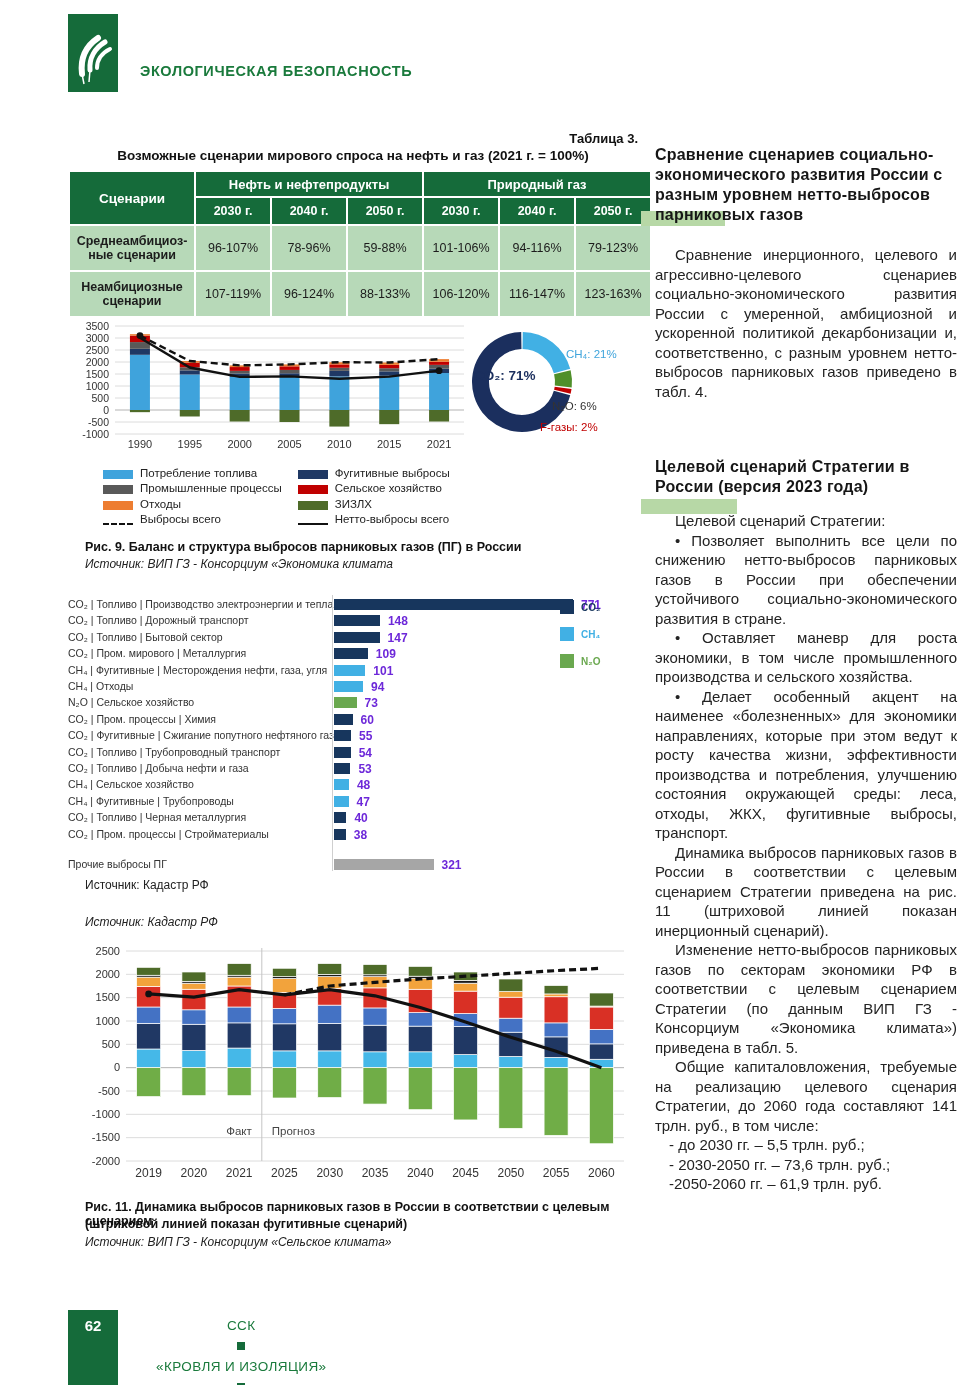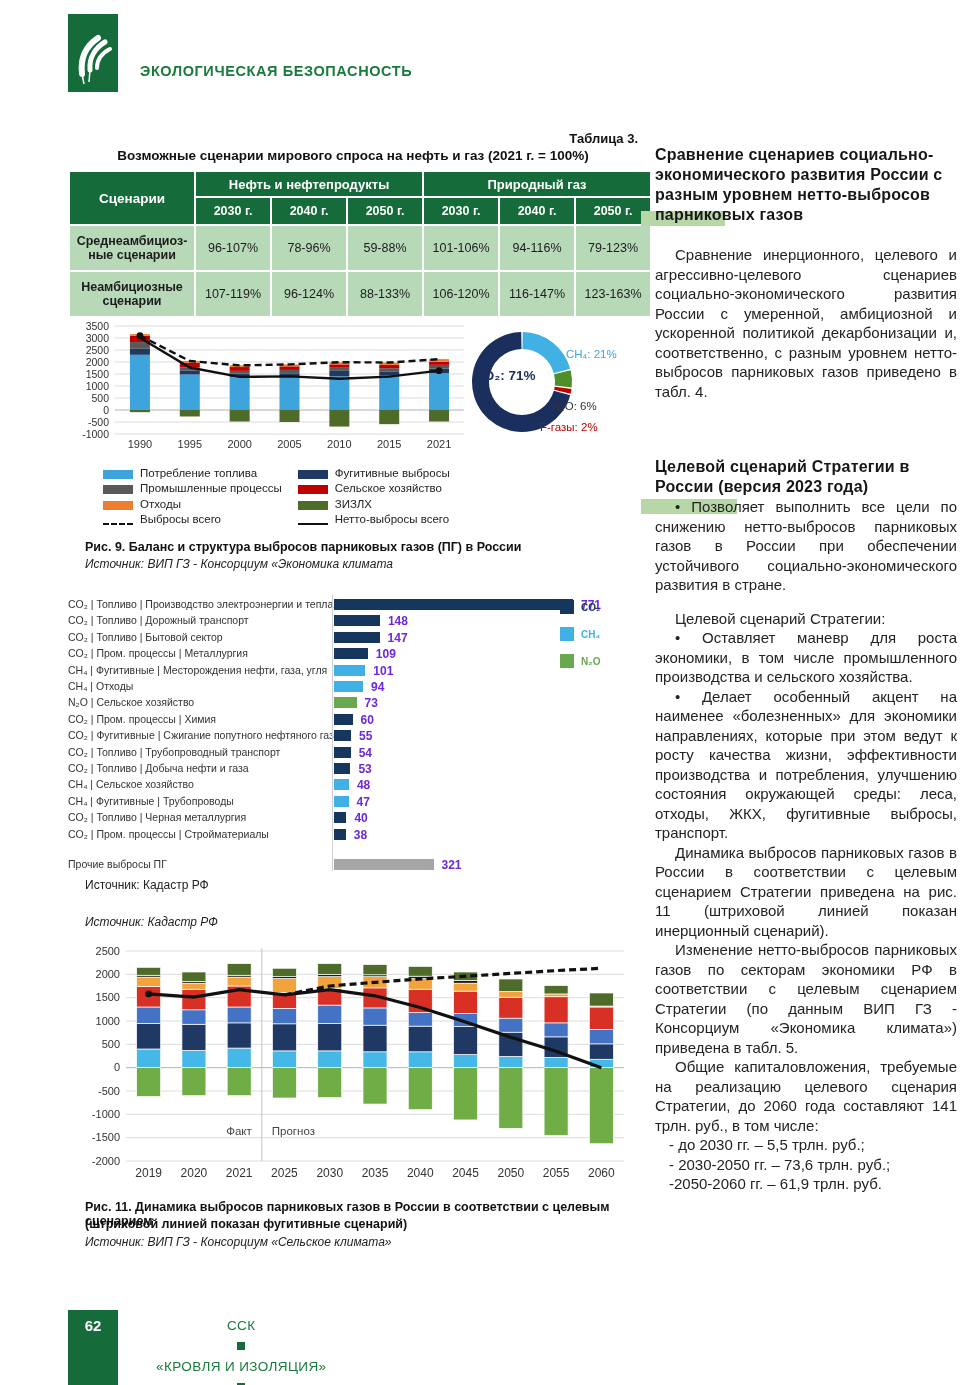--- a/index.html
+++ b/index.html
@@ -222,21 +222,21 @@
   <div class="abs" style="left:68px;top:592px;width:580px;height:286px" id="fig10">
       <div class="hlbl" style="top:6px;width:258px">CO₂ | Топливо | Производство электроэнергии и тепла</div>
       <div class="hbar" style="top:7px;left:266px;width:239.0px;background:#17365d"></div>
       <div class="hval" style="top:6px;left:513.0px">771</div>
       <div class="hlbl" style="top:22.4px;width:258px">CO₂ | Топливо | Дорожный транспорт</div>
       <div class="hbar" style="top:23.4px;left:266px;width:45.9px;background:#17365d"></div>
       <div class="hval" style="top:22.4px;left:319.9px">148</div>
       <div class="hlbl" style="top:38.8px;width:258px">CO₂ | Топливо | Бытовой сектор</div>
       <div class="hbar" style="top:39.8px;left:266px;width:45.6px;background:#17365d"></div>
       <div class="hval" style="top:38.8px;left:319.6px">147</div>
-      <div class="hlbl" style="top:55.199999999999996px;width:258px">CO₂ | Пром. процессы | Металлургия</div>
+      <div class="hlbl" style="top:55.199999999999996px;width:258px">CO₂ | Пром. мирового | Металлургия</div>
       <div class="hbar" style="top:56.199999999999996px;left:266px;width:33.8px;background:#17365d"></div>
       <div class="hval" style="top:55.199999999999996px;left:307.8px">109</div>
       <div class="hlbl" style="top:71.6px;width:258px">CH₄ | Фугитивные | Месторождения нефти, газа, угля</div>
       <div class="hbar" style="top:72.6px;left:266px;width:31.3px;background:#41b0e4"></div>
       <div class="hval" style="top:71.6px;left:305.3px">101</div>
       <div class="hlbl" style="top:88px;width:258px">CH₄ | Отходы</div>
       <div class="hbar" style="top:89px;left:266px;width:29.1px;background:#41b0e4"></div>
       <div class="hval" style="top:88px;left:303.1px">94</div>
       <div class="hlbl" style="top:104.39999999999999px;width:258px">N₂O | Сельское хозяйство</div>
       <div class="hbar" style="top:105.39999999999999px;left:266px;width:22.6px;background:#6aa84f"></div>
@@ -417,22 +417,22 @@
 
   <div class="abs rcol" style="left:655px;top:131px">
     <div class="hl" style="left:-14px;top:80px;width:84px;height:15px"></div>
     <h3 style="margin-top:14px">Сравнение сценариев социально-экономического развития России с разным уровнем нетто-выбросов парниковых газов</h3>
     <p style="margin-top:20px">Сравнение инерционного, целевого и агрессивно-целевого сценариев социально-экономического развития России с умеренной, амбициозной и ускоренной политикой декарбонизации и, соответственно, с разным уровнем нетто-выбросов парниковых газов приведено в табл. 4.</p>
   </div>
 
   <div class="abs rcol" style="left:655px;top:455px">
     <div class="hl" style="left:-14px;top:44px;width:96px;height:15px"></div>
     <h3 style="margin-top:2px">Целевой сценарий Стратегии в России (версия 2023 года)</h3>
+    <p style="margin-top:14px">Целевой сценарий Стратегии:</p>
     <p>• Позволяет выполнить все цели по снижению нетто-выбросов парниковых газов в России при обеспечении устойчивого социально-экономического развития в стране.</p>
-    <p style="margin-top:14px">Целевой сценарий Стратегии:</p>
     <p>• Оставляет маневр для роста экономики, в том числе промышленного производства и сельского хозяйства.</p>
     <p>• Делает особенный акцент на наименее «болезненных» для экономики направлениях, которые при этом ведут к росту качества жизни, эффективности производства и потребления, улучшению состояния окружающей среды: леса, отходы, ЖКХ, фугитивные выбросы, транспорт.</p>
     <p>Динамика выбросов парниковых газов в России в соответствии с целевым сценарием Стратегии приведена на рис. 11 (штриховой линией показан инерционный сценарий).</p>
     <p>Изменение нетто-выбросов парниковых газов по секторам экономики РФ в соответствии с целевым сценарием Стратегии (по данным ВИП ГЗ - Консорциум «Экономика климата») приведена в табл. 5.</p>
     <p>Общие капиталовложения, требуемые на реализацию целевого сценария Стратегии, до 2060 года составляют 141 трлн. руб., в том числе:</p>
     <p class="plain">- до 2030 гг. – 5,5 трлн. руб.;</p>
     <p class="plain">- 2030-2050 гг. – 73,6 трлн. руб.;</p>
     <p class="plain">-2050-2060 гг. – 61,9 трлн. руб.</p>
   </div>
 

